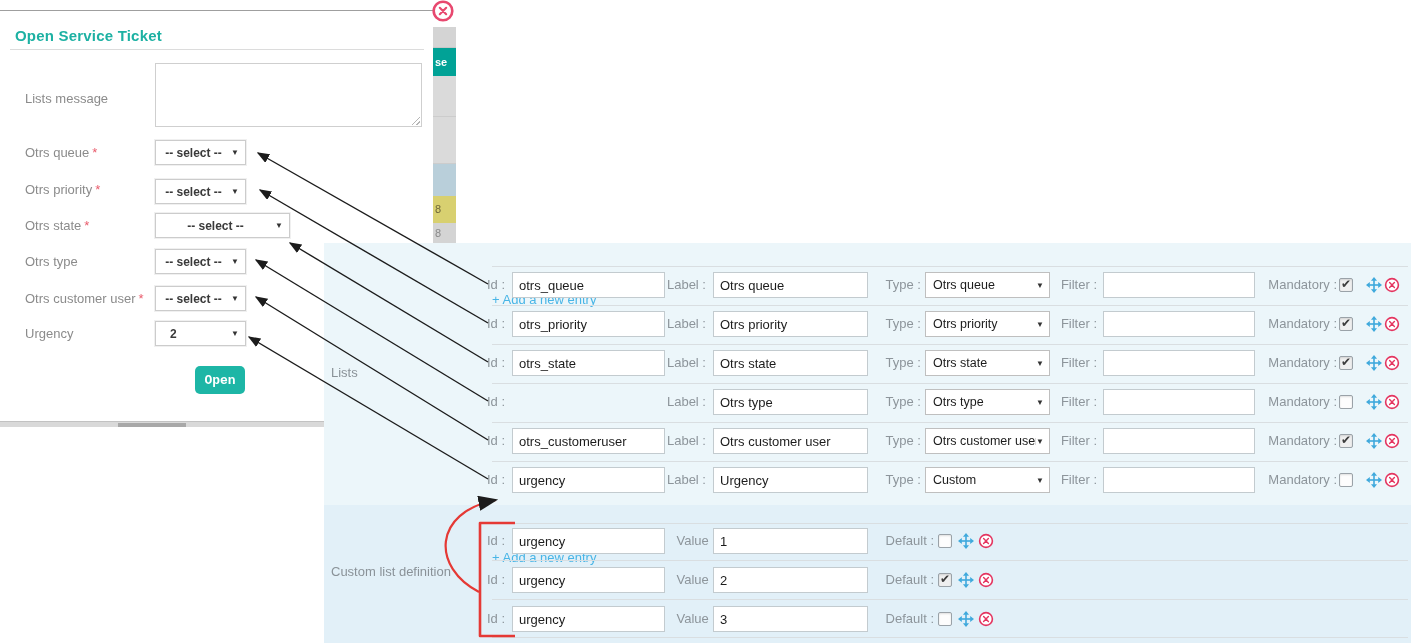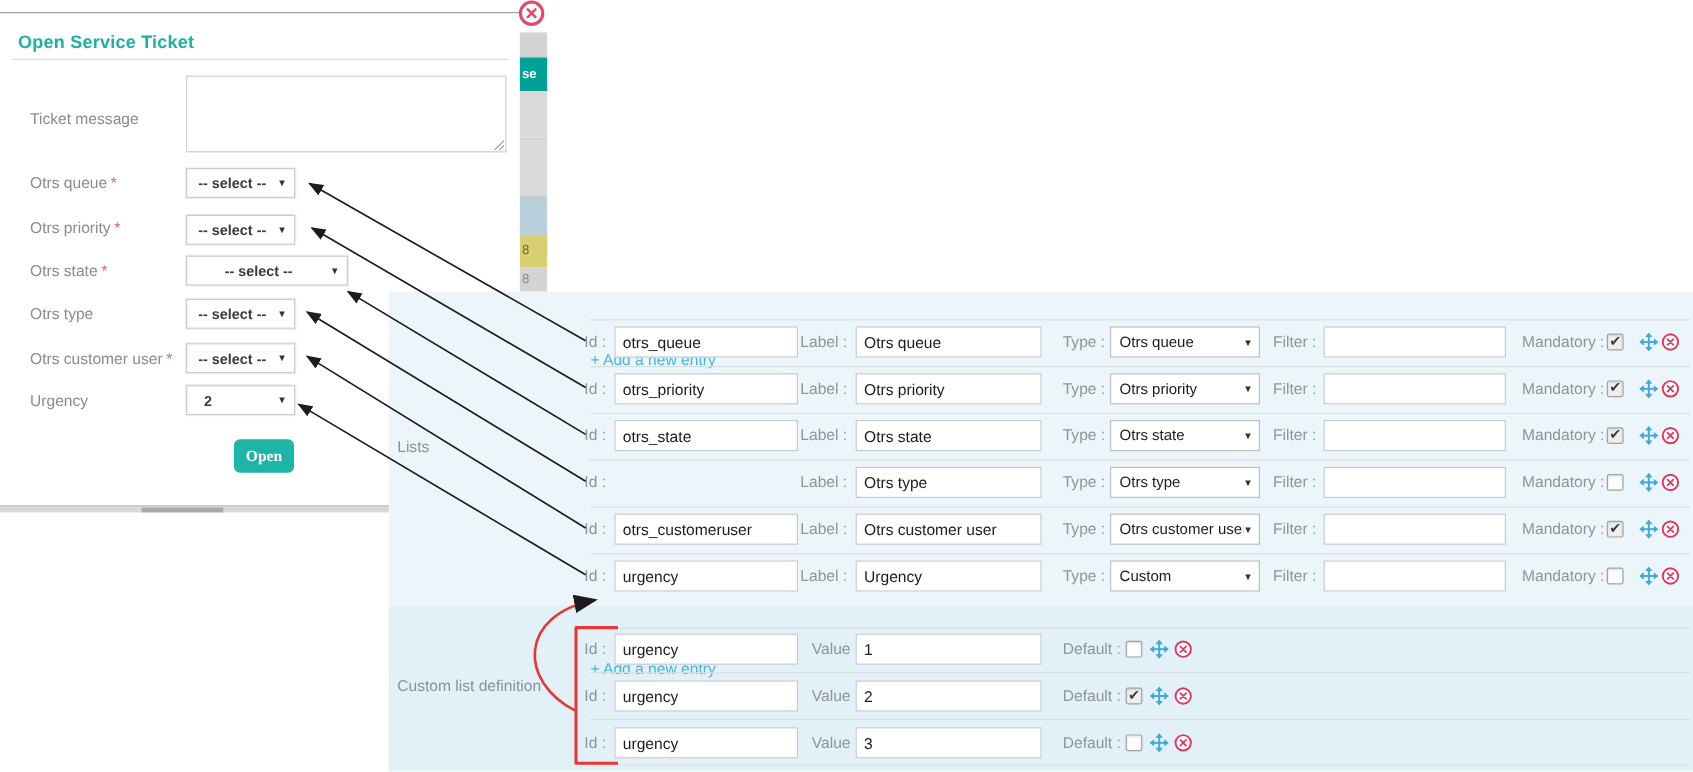--- a/index.html
+++ b/index.html
@@ -25,21 +25,21 @@
   .modal-title { position:absolute; left:15px; top:16px; font-size:15px; font-weight:bold; color:#1db1a3; letter-spacing:.2px; }
   .modal-divider { position:absolute; left:10px; top:38px; width:414px; height:0; border-top:1px solid #dcdcdc; }
   .m-label { position:absolute; left:25px; font-size:13px; color:#8b8b8b; line-height:25px; }
   .req { color:#e95c6c; margin-left:3px; }
   .m-textarea { position:absolute; left:155px; top:52px; width:267px; height:64px; background:#fff; border:1px solid #cfcfcf; resize:none; font-family:"Liberation Sans",sans-serif; font-size:13px; padding:4px; }
   .ta-grip { position:absolute; left:410px; top:104px; width:10px; height:10px; background:repeating-linear-gradient(-45deg, transparent 0 2px, #b5b5b5 2px 3px); clip-path:polygon(100% 0,100% 100%,0 100%); }
   .m-select { position:absolute; left:155px; width:91px; height:25px; background:#fff; border:1px solid #cccccc; box-shadow:0 0 0 1px #f0f0f0; display:flex; align-items:center; cursor:default; }
   .m-select .sel-text { flex:1; text-align:center; font-size:12px; font-weight:bold; color:#3a3a3a; }
   .m-select .caret { font-size:8px; color:#333; margin-right:6px; }
   .m-select.wide { width:135px; }
-  .open-btn { position:absolute; left:195px; top:355px; width:50px; height:28px; background:#1db6a6; color:#fff; border:none; border-radius:5px; font-family:Liberation Serif, serif; font-size:13px; font-weight:bold; cursor:pointer; }
+  .open-btn { position:absolute; left:195px; top:355px; width:50px; height:28px; background:#1db6a6; color:#fff; border:none; border-radius:5px; font-family:Liberation Mono, monospace; font-size:13px; font-weight:bold; cursor:pointer; }
   .close-btn { position:absolute; left:431px; top:-1px; width:24px; height:24px; cursor:pointer; }
 
   
   .panel { position:absolute; left:324px; top:243px; width:1087px; height:400px; background:#ecf6fa; font-size:13px; }
   .panel-lower { position:absolute; left:0; top:262px; width:1087px; height:138px; background:#e2f0f8; }
   .sec-label { position:absolute; left:7px; font-size:13px; color:#8a9298; }
   .add-link { position:absolute; left:168px; font-size:13px; color:#48b5e6; cursor:pointer;margin-top:44px; }
   .sep { position:absolute; left:168px; width:916px; height:0; border-top:1px solid #d9dee1; }
   .prow { position:absolute; left:0; width:1087px; height:26px; }
   .flabel { position:absolute; font-size:13px; color:#8d959b; line-height:26px; text-align:right; }
@@ -86,21 +86,21 @@
     <div class="bg-cell bg-c7">8</div>
   </div>
   <div class="bg-scrollbar">
     <div class="bg-scrollthumb"></div>
   </div>
 
   <div class="modal">
     <div class="modal-title">Open Service Ticket</div>
     <div class="modal-divider"></div>
 
-    <div class="m-label" style="top:75px"><span>Ticket message</span></div>
+    <div class="m-label" style="top:75px"><span>Lists message</span></div>
     <textarea class="m-textarea" style=""></textarea>
     <div class="ta-grip"></div>
 
     <div class="m-label" style="top:129px"><span>Otrs queue</span><span class="req">*</span></div>
     <div class="m-select" style="top:129px">
       <span class="sel-text">-- select --</span>
       <span class="caret">▼</span>
     </div>
 
     <div class="m-label" style="top:166px"><span>Otrs priority</span><span class="req">*</span></div>

